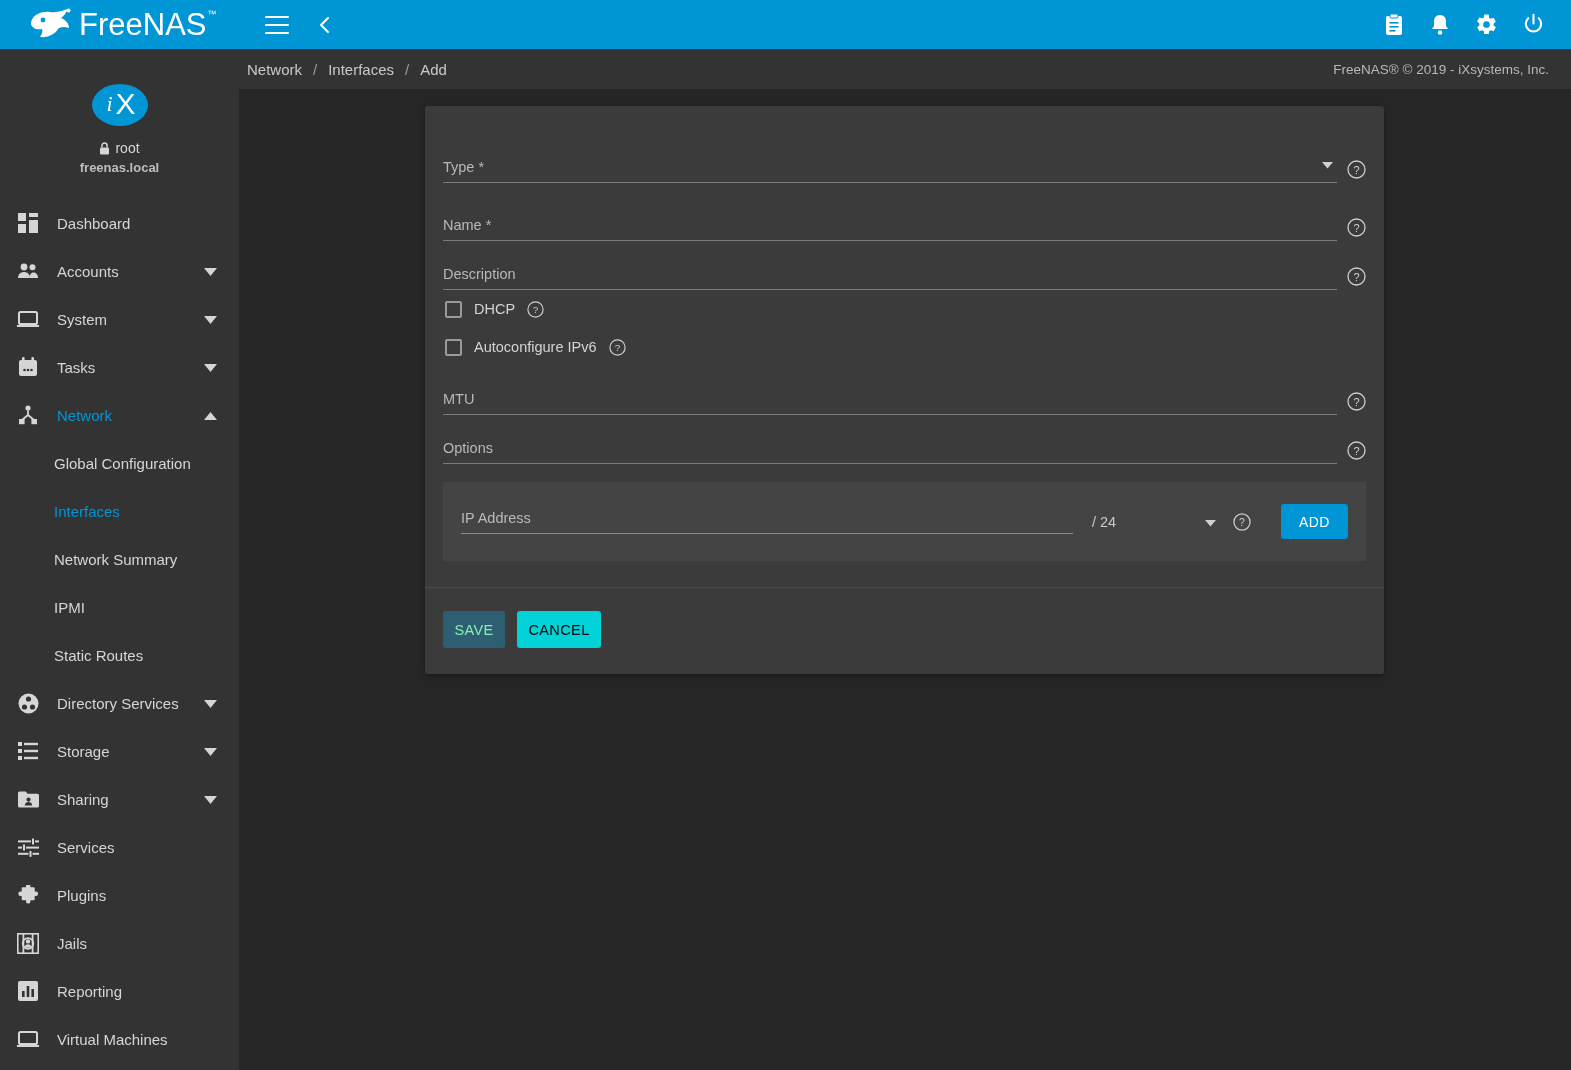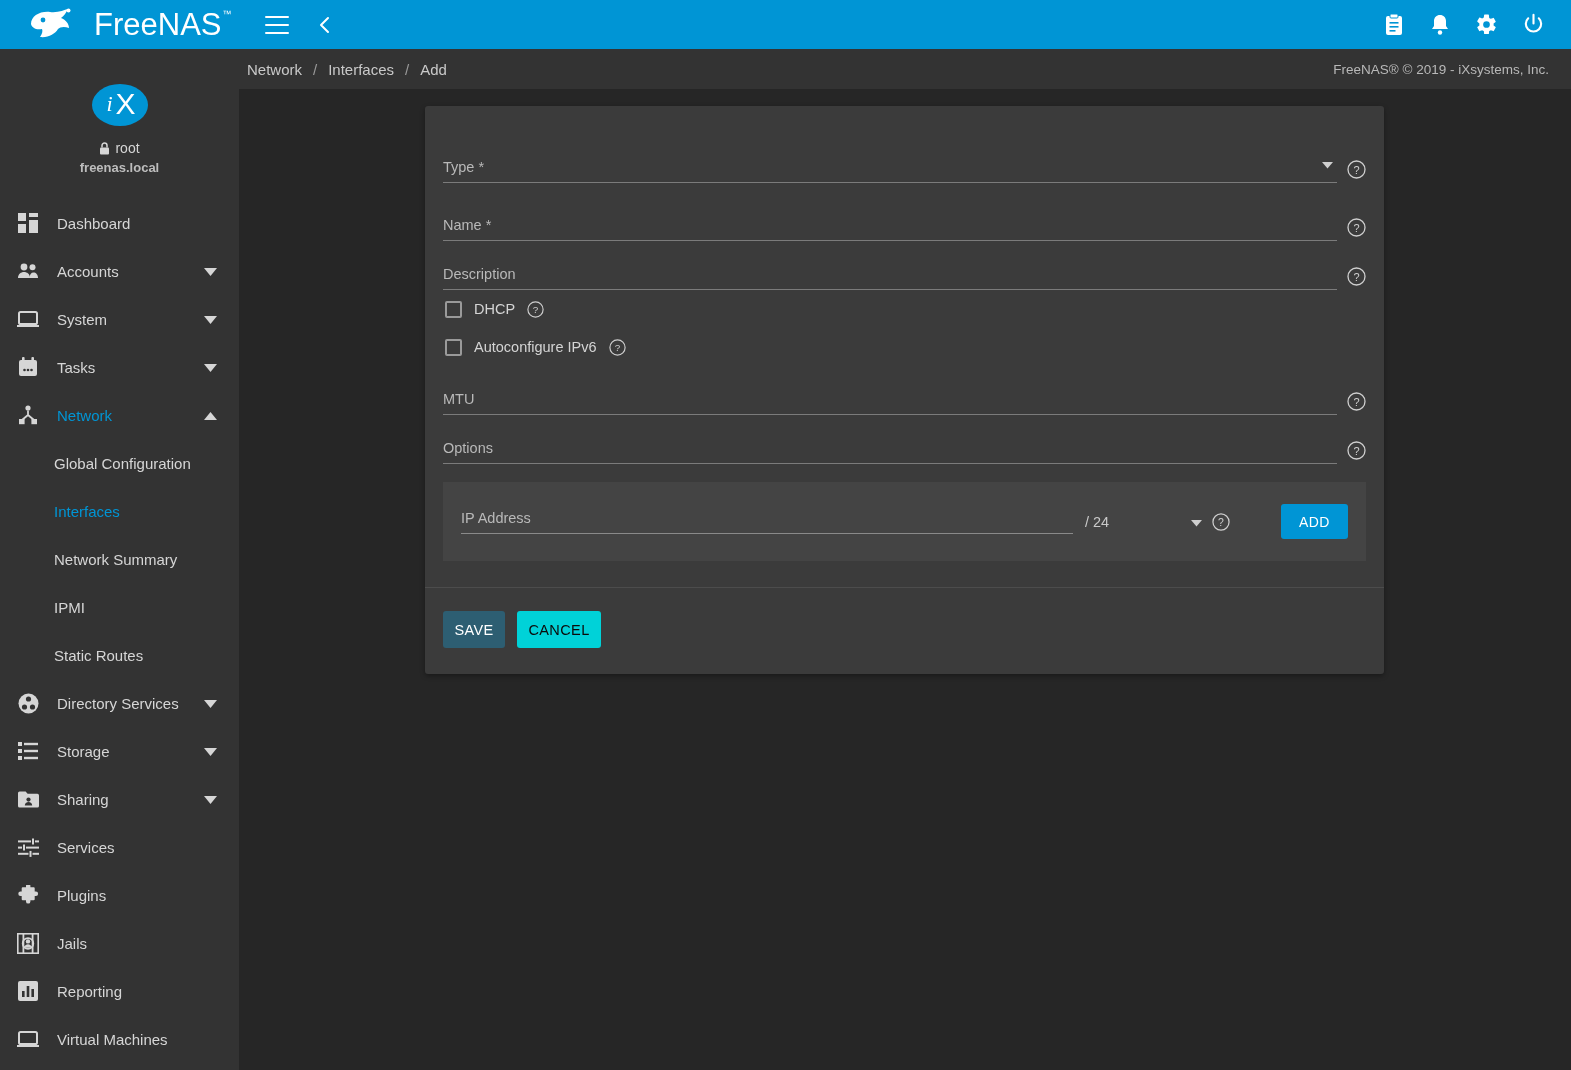--- a/index.html
+++ b/index.html
@@ -17,21 +17,21 @@
     background: #0095d5;
     display: flex; align-items: center;
   }
   .logo-zone {
     width: 239px; height: 49px;
     display: flex; align-items: center; padding-left: 28px;
   }
   .fn-logo { display: flex; align-items: center; }
   .fn-wordmark {
     color: #ffffff; font-size: 31px; font-weight: 300;
-    letter-spacing: 0px; margin-left: 22px; line-height: 1;
+    letter-spacing: 0px; margin-left: 7px; line-height: 1;
     position: relative;
   }
   .fn-tm {
     position: absolute; top: 1px; right: -10px;
     font-size: 9px; font-weight: 400;
   }
   .hamburger {
     width: 24px; height: 18px; margin-left: 26px;
     display: flex; flex-direction: column; justify-content: space-between;
     cursor: pointer;
@@ -157,21 +157,21 @@
     width: 17px; height: 17px; border: 2px solid #9a9a9a;
     border-radius: 2px; cursor: pointer; flex: 0 0 17px;
   }
   .cb-label { color: #d4d4d4; font-size: 14.5px; }
   .cb-help { cursor: pointer; display:flex; }
 
   .ip-panel {
     margin-top: 18px;
     background: #444444;
     padding: 22px 18px 22px 18px;
-    display: flex; align-items: center;
+    display: flex; align-items: center; gap: 7px;
   }
   .ip-field {
     width: 612px; border-bottom: 1px solid #8a8a8a;
     padding-bottom: 6px; position: relative;
   }
   .ip-label { color: #b9b9b9; font-size: 14.5px; }
   .ip-mask { color: #c9c9c9; font-size: 14.5px; margin-left: 12px; }
   .ip-caret { margin-left: 82px; }
   .ip-help { margin-left: 10px; cursor: pointer; display:flex; }
   .add-btn {
@@ -187,21 +187,21 @@
     border-top: 1px solid #4c4c4c; margin-top: 18px;
   }
   .card-actions {
     padding: 23px 18px 26px 18px; display: flex; gap: 12px;
   }
   .btn {
     border: none; border-radius: 3px; height: 37px;
     font-size: 14.5px; cursor: pointer; letter-spacing: .4px;
     font-family: "Liberation Sans", sans-serif;
   }
-  .btn-save { background: #2d5e72; color: #ffffff; width: 62px; }
+  .btn-save { background: #2d5e72; color: #86efac; width: 62px; }
   .btn-cancel { background: #00d2d8; color: #0b0b0b; width: 84px; }
 </style>
 </head>
 <body>
 
 <div class="topbar">
   <div class="logo-zone">
     <div class="fn-logo">
       <svg width="44" height="34" viewBox="0 0 44 34">
         <path d="M3 16 C3 8, 12 3, 22 4 C30 5, 36 2, 40 1 C38 5, 36 8, 33 10 C38 12, 41 16, 41 20 C36 18, 32 19, 30 21 C27 26, 20 30, 12 29 C14 26, 15 23, 14 21 C8 22, 4 20, 3 16 Z" fill="#ffffff"></path>

